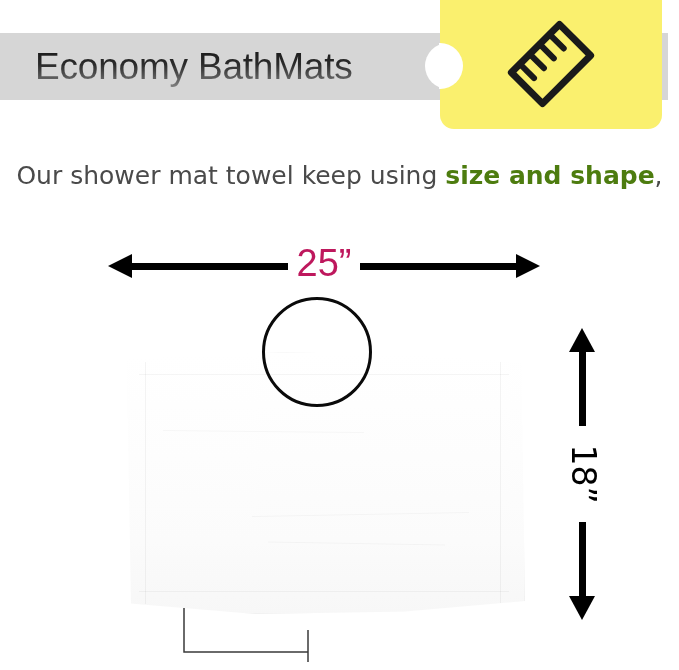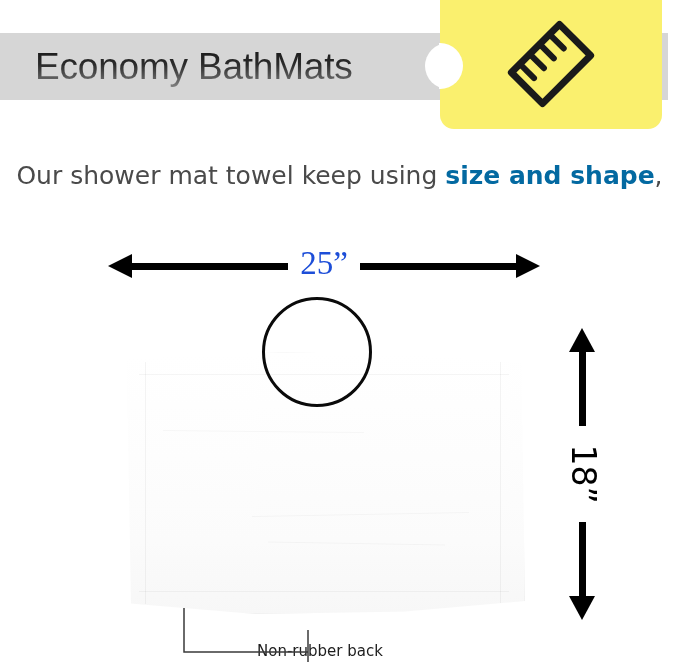--- a/index.html
+++ b/index.html
@@ -89,21 +89,21 @@
     left: 0;
     top: 160px;
     width: 679px;
     text-align: center;
     color: #4a4a4a;
     font-size: 25px;
     line-height: 31px;
     font-family: "DejaVu Sans", sans-serif;
   }
   .desc .line { display: block; white-space: nowrap; }
-  .desc b { color: #0369a1; font-weight: bold; }
+  .desc b { color: #4d7c0f; font-weight: bold; }
 
   
   .dim-h {
     position: absolute;
     left: 108px;
     top: 248px;
     width: 432px;
     height: 36px;
   }
   .dim-h .bar-left,
@@ -128,24 +128,24 @@
     right: 0; top: 6px;
     width: 0; height: 0;
     border-top: 12px solid transparent;
     border-bottom: 12px solid transparent;
     border-left: 24px solid #000000;
   }
   .dim-h .label {
     position: absolute;
     left: 0; right: 0; top: -6px;
     text-align: center;
-    font-size: 33px;
+    font-size: 38px;
     line-height: 42px;
-    color: #1d4ed8;
-    font-family: Liberation Serif, serif;
+    color: #be185d;
+    font-family: Liberation Sans, sans-serif;
   }
 
   
   .dim-v {
     position: absolute;
     left: 562px;
     top: 328px;
     width: 42px;
     height: 292px;
   }
@@ -327,15 +327,14 @@
     <div class="bar-bottom"></div>
     <div class="arrow-down"></div>
   </div>
 
   <div class="leader">
     <svg viewBox="0 0 140 54" width="140" height="54" aria-hidden="true">
       <polyline points="4,0 4,44 128,44" fill="none" stroke="#3a3a3a" stroke-width="1.5"></polyline>
       <line x1="128" y1="22" x2="128" y2="54" stroke="#3a3a3a" stroke-width="1.5"></line>
     </svg>
   </div>
-  <div class="caption">Non-rubber back</div>
 
 </div>
 
 </body></html>

